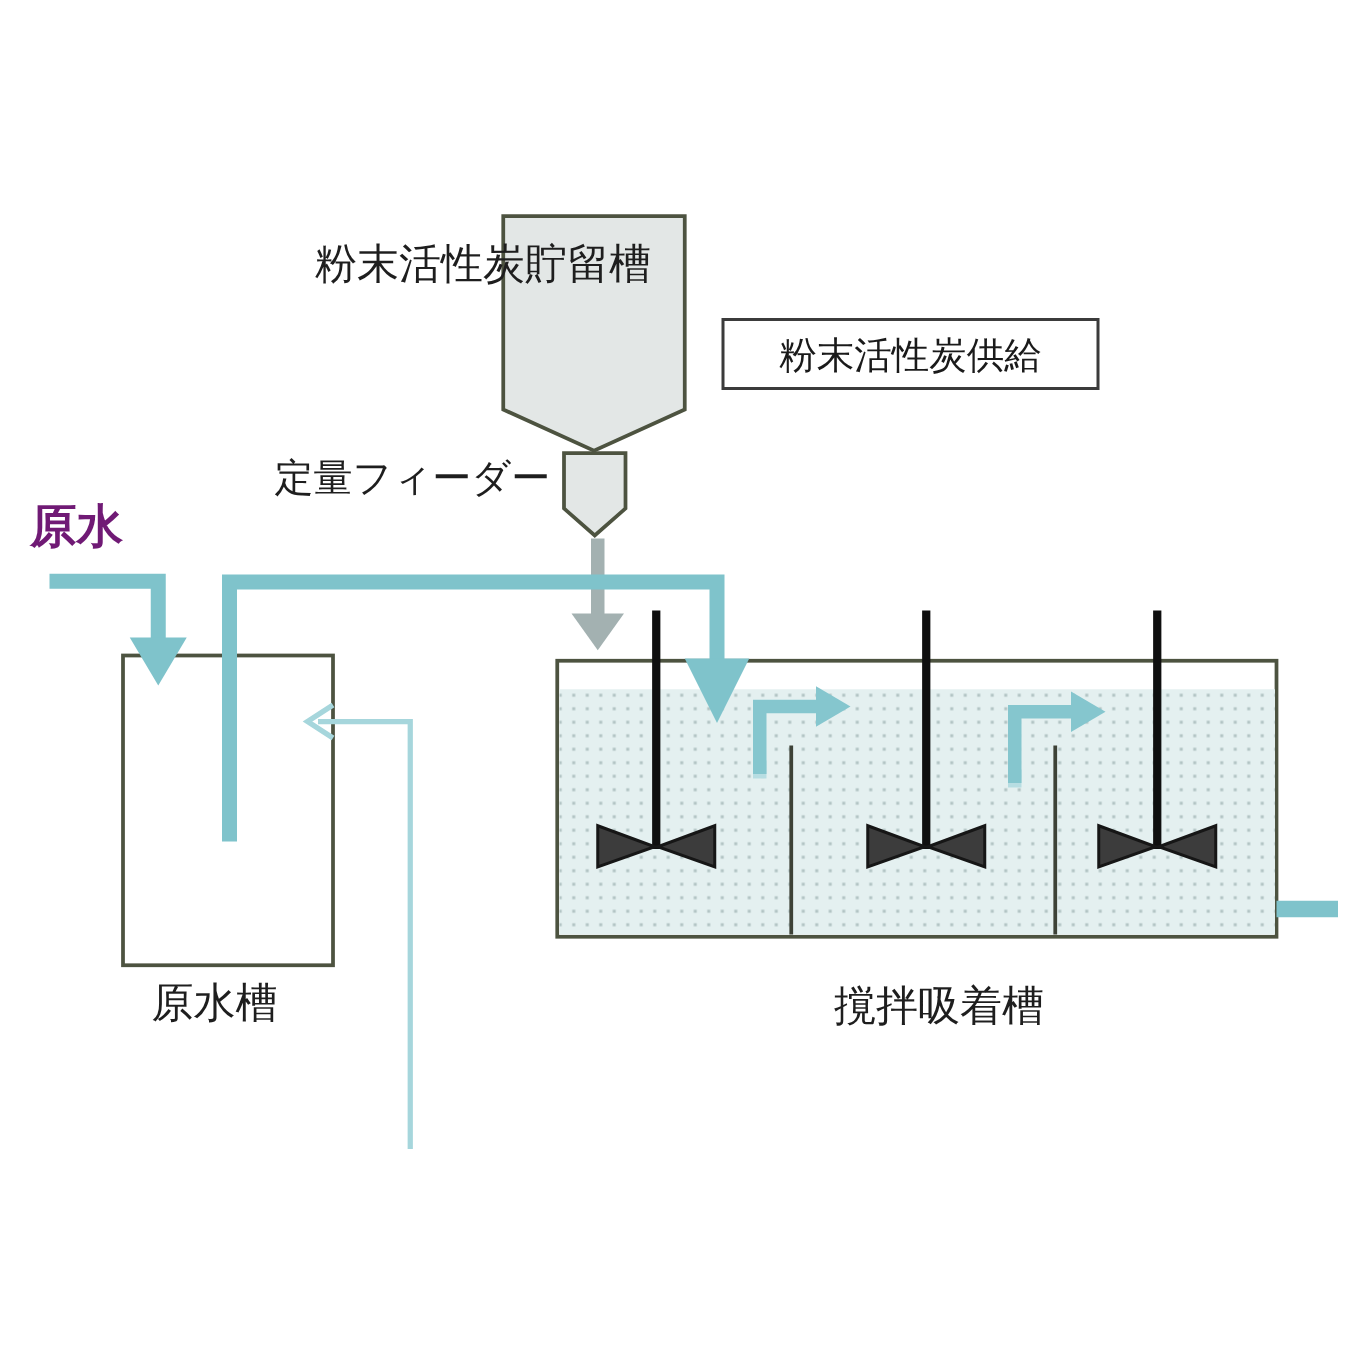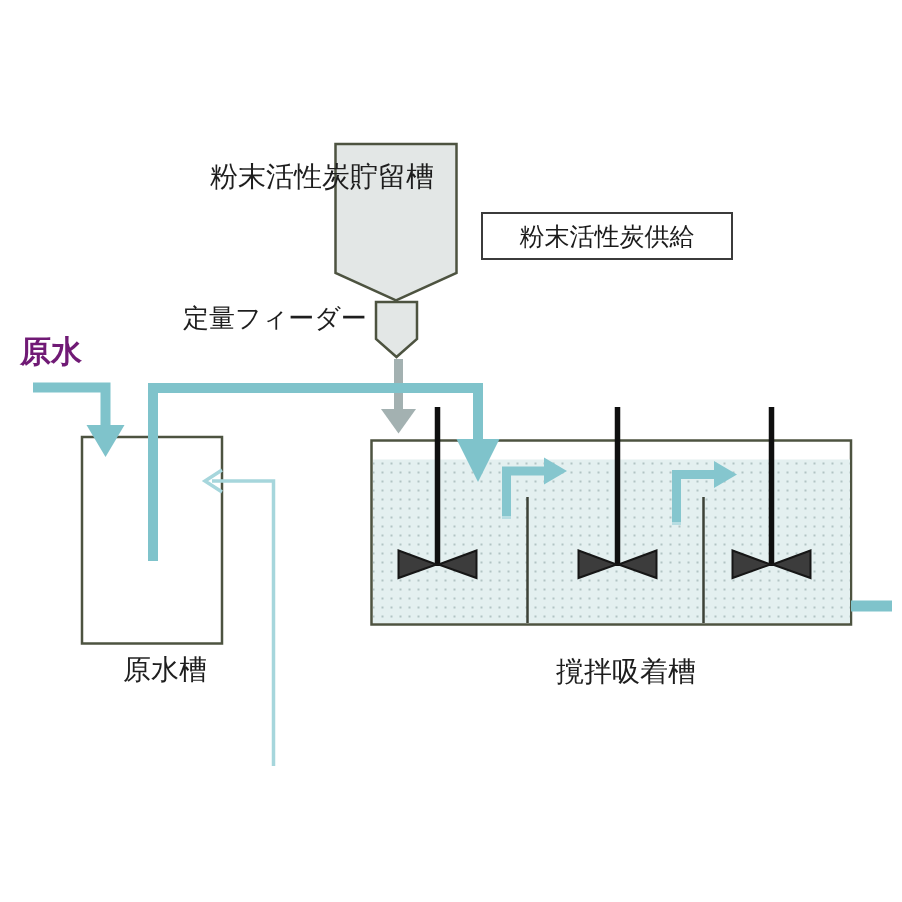--- a/index.html
+++ b/index.html
@@ -13,21 +13,21 @@
   #diagram-svg{position:absolute;left:0;top:0;}
   .lbl{
     position:absolute;
     color:#1e1e1e;
     white-space:nowrap;
     line-height:1.1;
   }
   .lbl-storage{left:210px;top:164px;font-size:28px;}
   .lbl-feeder{left:183px;top:306px;font-size:26px;}
   .lbl-rawwater{left:20px;top:337px;font-size:31px;font-weight:bold;color:#701a75;}
-  .lbl-rawtank{left:101px;top:657px;font-size:28px;margin-left:22px;}
+  .lbl-rawtank{left:101px;top:657px;font-size:28px;}
   .lbl-mixtank{left:556px;top:659px;font-size:28px;}
   .supply-box{
     position:absolute;left:481px;top:212px;
     width:248px;height:44px;
     background:#ffffff;border:2px solid #3b3b3b;
     display:flex;align-items:center;justify-content:center;
     font-size:25px;color:#1a1a1a;
   }
 </style>
 </head>

